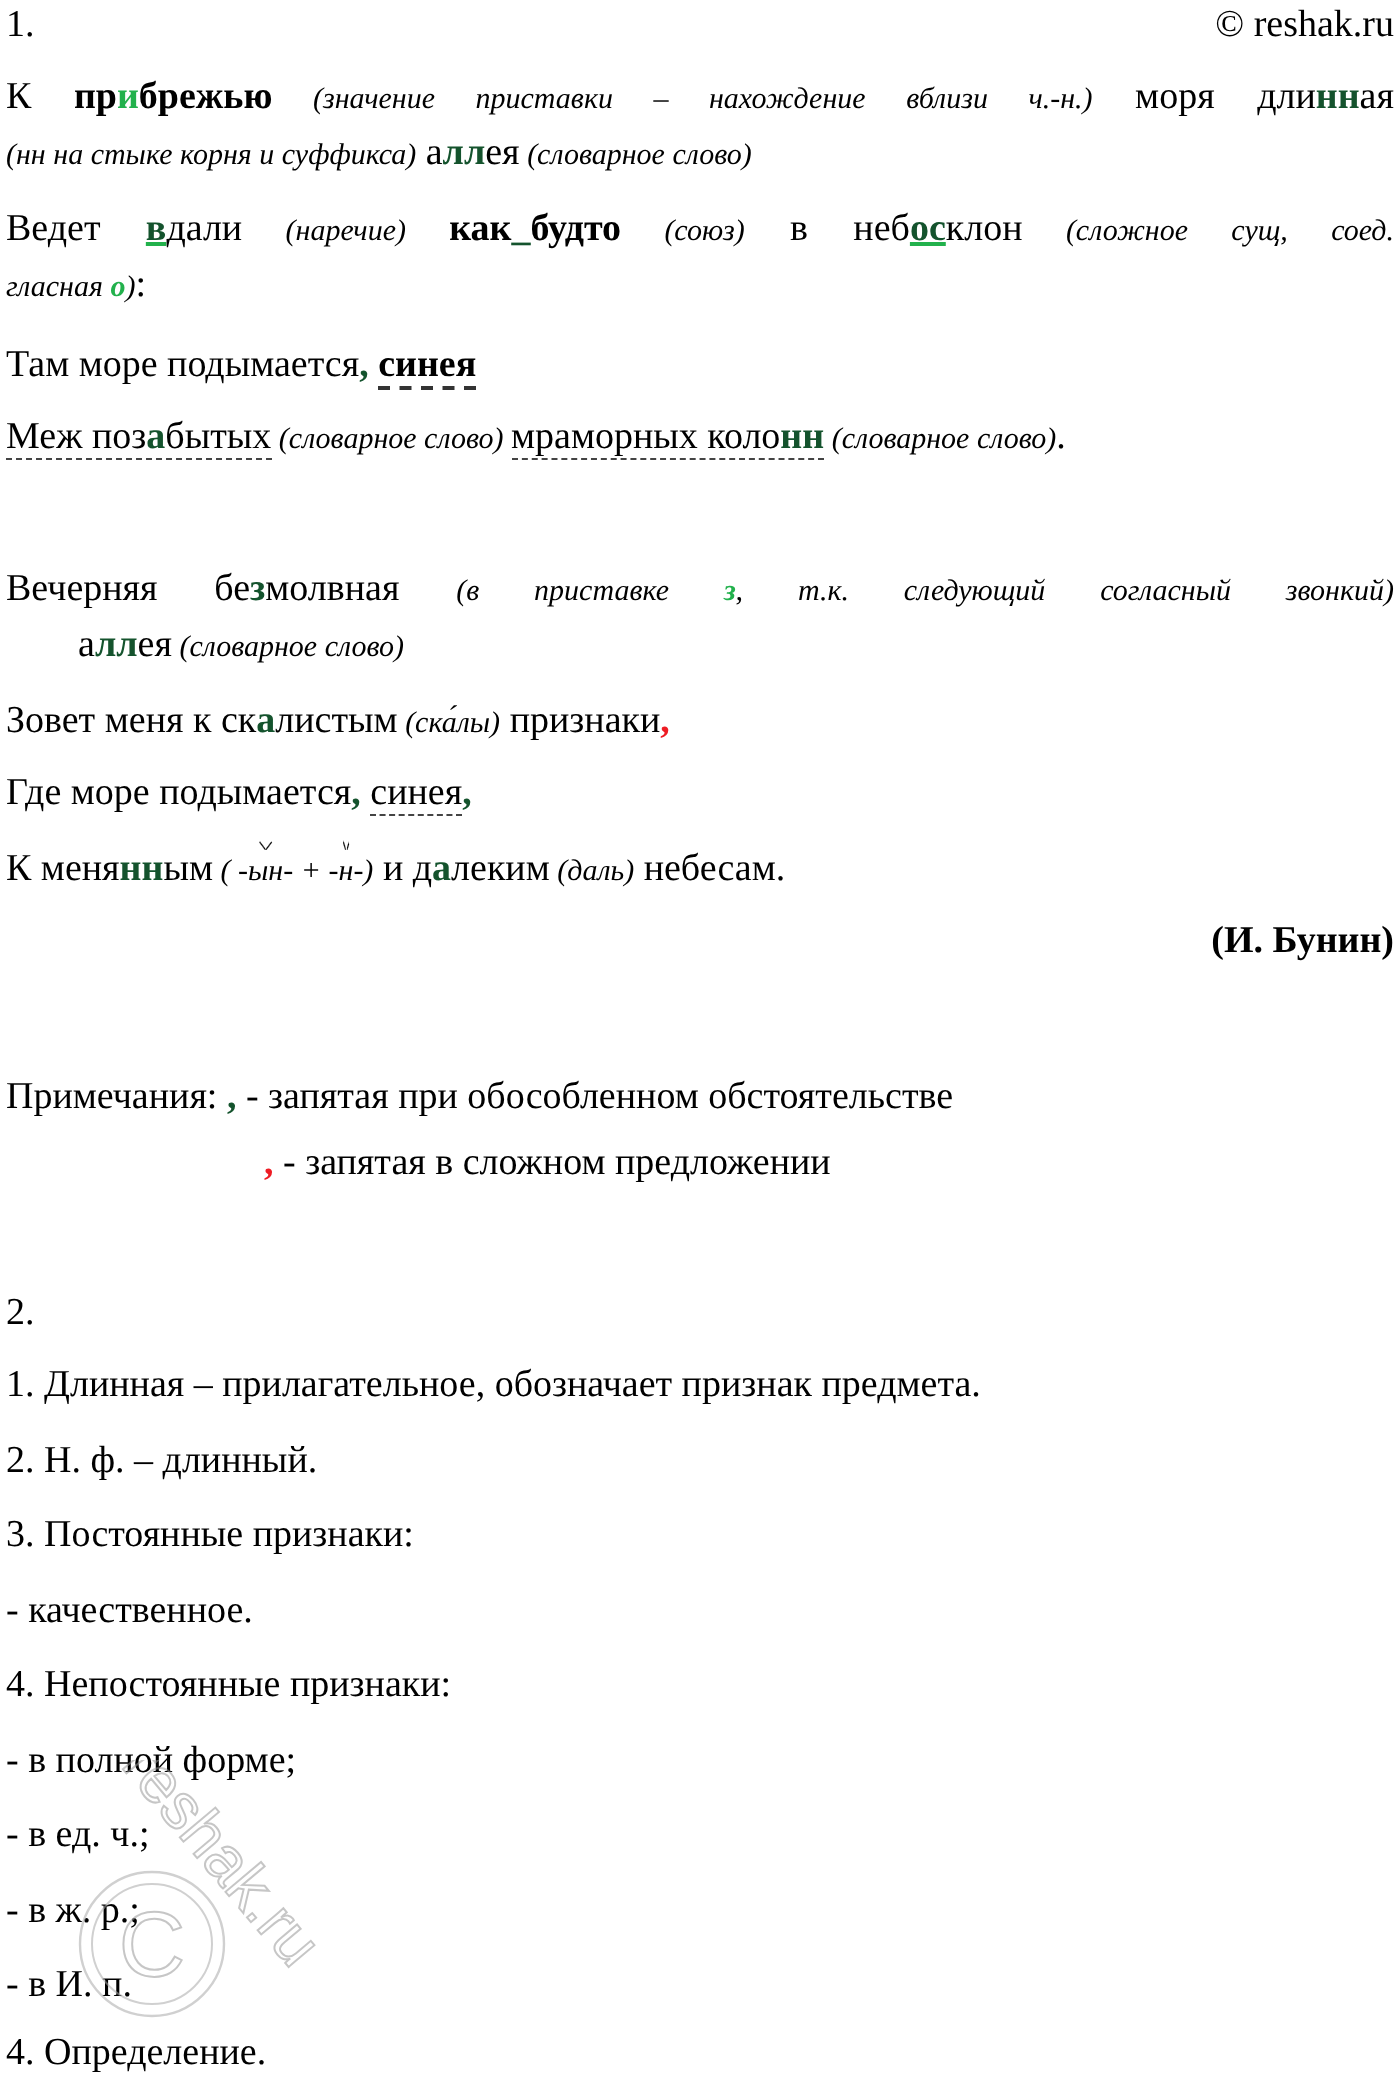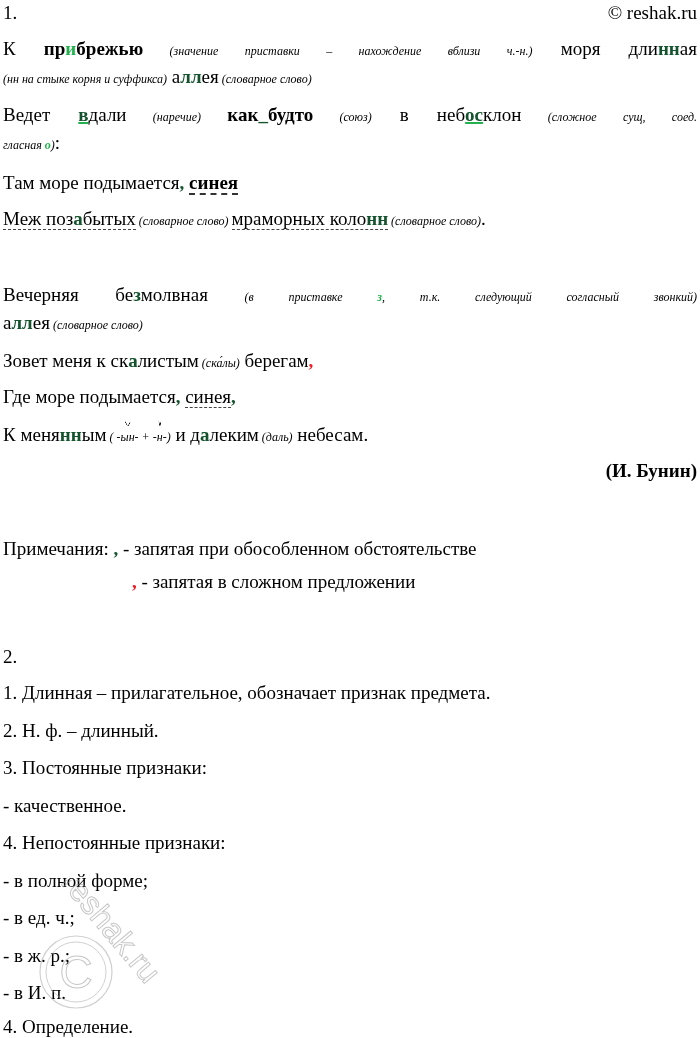--- a/index.html
+++ b/index.html
@@ -3,21 +3,21 @@
 <meta charset="utf-8">
 <style>
   html, body { margin: 0; padding: 0; background: #ffffff; }
   body {
     width: 700px; height: 1038px; position: relative; overflow: hidden;
     font-family: "Liberation Serif", "DejaVu Serif", serif;
     color: #000; font-size: 19px;
   }
   .line { position: absolute; left: 3px; white-space: nowrap; line-height: 22px; }
   .right { position: absolute; right: 3px; white-space: nowrap; line-height: 22px; }
-  .it { font-style: italic; font-size: 12px; }
+  .it { font-style: italic; font-size: 15px; }
   .b { font-weight: bold; }
   .g { color: #22b14c; }
   .r { color: #ee1c24; }
   .gb { color: #14532d; font-weight: bold; }
   .ul-g { text-decoration: underline; text-decoration-color: #22b14c; text-decoration-thickness: 2px; }
   .dash-ul { border-bottom: 1px dashed #444; margin-top: 28px; }
   .dash-ul-b { border-bottom: 2px dashed #333; }
   .justify { position: absolute; left: 3px; width: 694px; text-align: justify; text-align-last: justify; white-space: nowrap; line-height: 22px; }
   .hat { position: relative; display: inline-block; }
   .hat::before {
@@ -47,23 +47,23 @@
 <div class="justify" style="top:104px;"><span>Ведет </span><span class="gb ul-g">в</span><span>дали</span><span class="it"> (наречие) </span><span class="b">как</span><span class="gb">_</span><span class="b">будто</span><span class="it"> (союз)</span><span> в неб</span><span class="gb ul-g">ос</span><span>клон</span><span class="it"> (сложное сущ, соед.</span></div>
 
 <div class="line" style="top:132px;"><span class="it">гласная </span><span class="it g b">о</span><span class="it">)</span><span>:</span></div>
 
 <div class="line" style="top:172px;"><span>Там море подымается</span><span class="gb">,</span> <span class="b dash-ul-b">синея</span></div>
 
 <div class="line" style="top:208px;"><span class="dash-ul"><span>Меж</span> <span>поз</span><span class="gb">а</span><span>бытых</span></span><span class="it"> (словарное слово) </span><span class="dash-ul"><span>мраморных</span> <span>коло</span><span class="gb">нн</span></span><span class="it"> (словарное слово)</span><span>.</span></div>
 
 <div class="justify" style="top:284px;"><span>Вечерняя бе</span><span class="gb">з</span><span>молвная</span> <span class="it">(в приставке </span><span class="it g b">з</span><span class="it">, т.к. следующий согласный звонкий)</span></div>
 
-<div class="line" style="top:312px;"><span>а</span><span class="gb">лл</span><span>ея</span><span class="it"> (словарное слово)</span></div>
+<div class="line" style="top:312px;margin-left:36px;"><span>а</span><span class="gb">лл</span><span>ея</span><span class="it"> (словарное слово)</span></div>
 
-<div class="line" style="top:350px;"><span>Зовет меня к ск</span><span class="gb">а</span><span>листым</span><span class="it"> (ска́лы)</span><span> берегам</span><span class="b r">,</span></div>
+<div class="line" style="top:350px;"><span>Зовет меня к ск</span><span class="gb">а</span><span>листым</span><span class="it"> (ска́лы)</span><span> признаки</span><span class="b r">,</span></div>
 
 <div class="line" style="top:386px;"><span>Где море подымается</span><span class="gb">,</span> <span class="dash-ul">синея</span><span class="gb">,</span></div>
 
 <div class="line" style="top:424px;"><span>К меня</span><span class="gb">нн</span><span>ым</span><span class="it"><span> ( -</span><span class="hat">ын</span><span>- + -</span><span class="hat">н</span><span>-)</span></span><span> и д</span><span class="gb">а</span><span>леким</span><span class="it"> (даль)</span><span> небесам.</span></div>
 
 <div class="right" style="top:460px;font-weight:bold;">(И. Бунин)</div>
 
 <div class="line" style="top:538px;"><span>Примечания: </span><span class="gb">,</span><span> - запятая при обособленном обстоятельстве</span></div>
 <div class="line" style="top:571px; left:132px;"><span class="b r">,</span><span> - запятая в сложном предложении</span></div>
 

